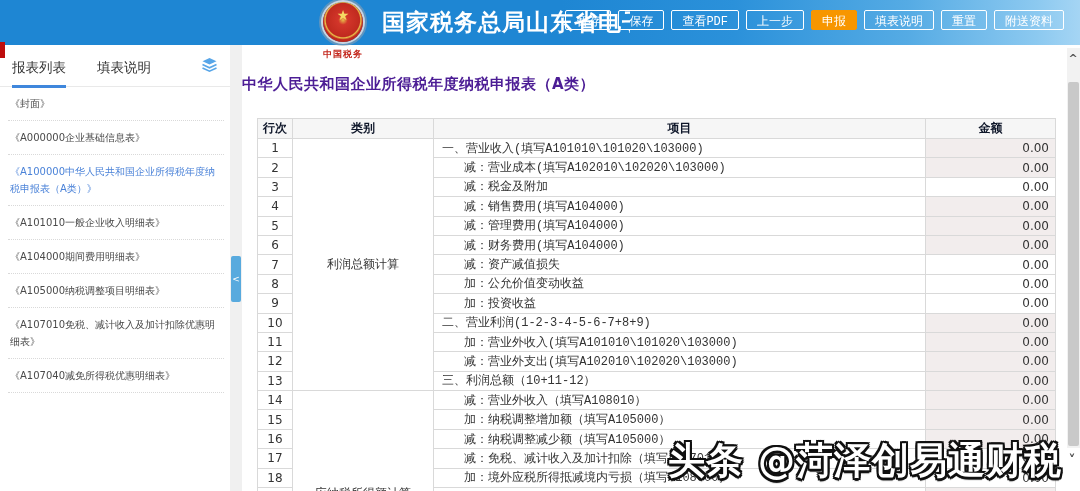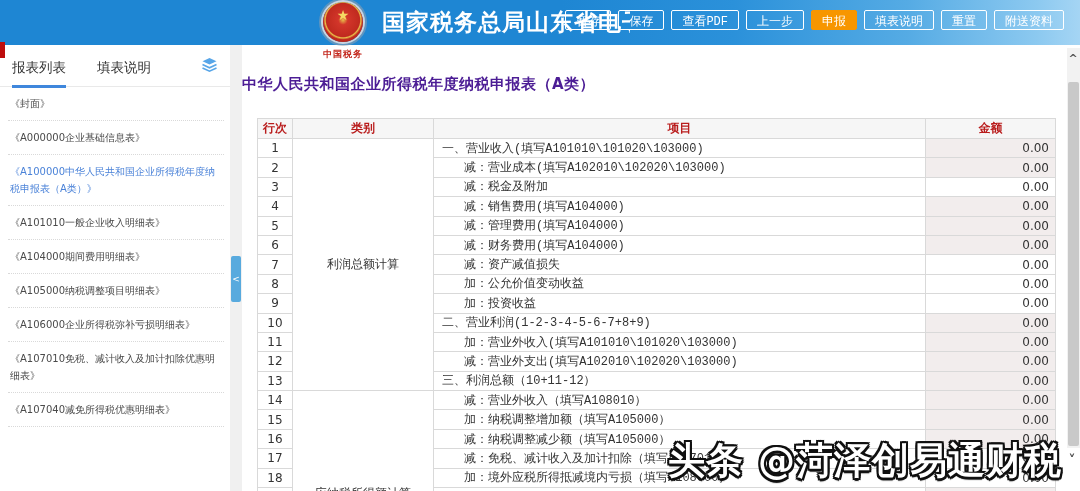--- a/index.html
+++ b/index.html
@@ -42,21 +42,21 @@
   .collapse-tab { position:absolute; left:231px; top:256px; width:10px; height:46px; background:#58aade;
     border-radius:2px; color:#fff; font-size:9px; line-height:46px; text-align:center; cursor:pointer; z-index:3; }
 
   
   .main { position:absolute; left:242px; top:45px; right:0; bottom:0; background:#fff; }
   .form-title { margin-top:30px; text-align:left; padding-right:26px;
     font-size:15px; font-weight:bold; color:#4c1d95; letter-spacing:.5px; }
   #report-table { position:absolute; left:15px; top:73px; width:798px;
     border-collapse:collapse; table-layout:fixed; }
   #report-table th { height:20px; background:#f6f6f6; border:1px solid #d9d9d9;
-    font-size:12px; font-weight:bold; color:#b91c1c; }
+    font-size:12px; font-weight:bold; color:#0f172a; }
   #report-table tr.data-row { height:19.4px; }
   #report-table td { border:1px solid #d9d9d9; font-size:12px; color:#333; overflow:hidden; white-space:nowrap; }
   td.rowno { text-align:center; font-size:11.5px; }
   td.category { text-align:center; }
   td.category.bottom-align { vertical-align:bottom; padding-bottom:4px; }
   td.item { padding-left:8px;font-family:Liberation Mono, monospace; }
   td.item.indent { padding-left:30px; }
   td.amount { text-align:right; padding-right:6px; font-size:11.5px;
     background:#f2eded; border:1px solid #dccfcd; cursor:default; }
   td.amount.editable { background:#fff; border:1px solid #c9c9c9; cursor:text; }
@@ -116,21 +116,20 @@
         </svg>
       </span>
     </div>
     <div class="side-items" id="sidebar-items">
         <div class="side-item">《封面》</div>
         <div class="side-item">《A000000企业基础信息表》</div>
         <div class="side-item active">《A100000中华人民共和国企业所得税年度纳税申报表（A类）》</div>
         <div class="side-item">《A101010一般企业收入明细表》</div>
         <div class="side-item">《A104000期间费用明细表》</div>
         <div class="side-item">《A105000纳税调整项目明细表》</div>
-        <div class="side-item">《A106000企业所得税弥补亏损明细表》</div>
         <div class="side-item">《A107010免税、减计收入及加计扣除优惠明细表》</div>
         <div class="side-item">《A107040减免所得税优惠明细表》</div>
       </div>
   </div>
 
   <div class="gutter"></div>
   <div class="collapse-tab">
     <span>&lt;</span>
   </div>
 

